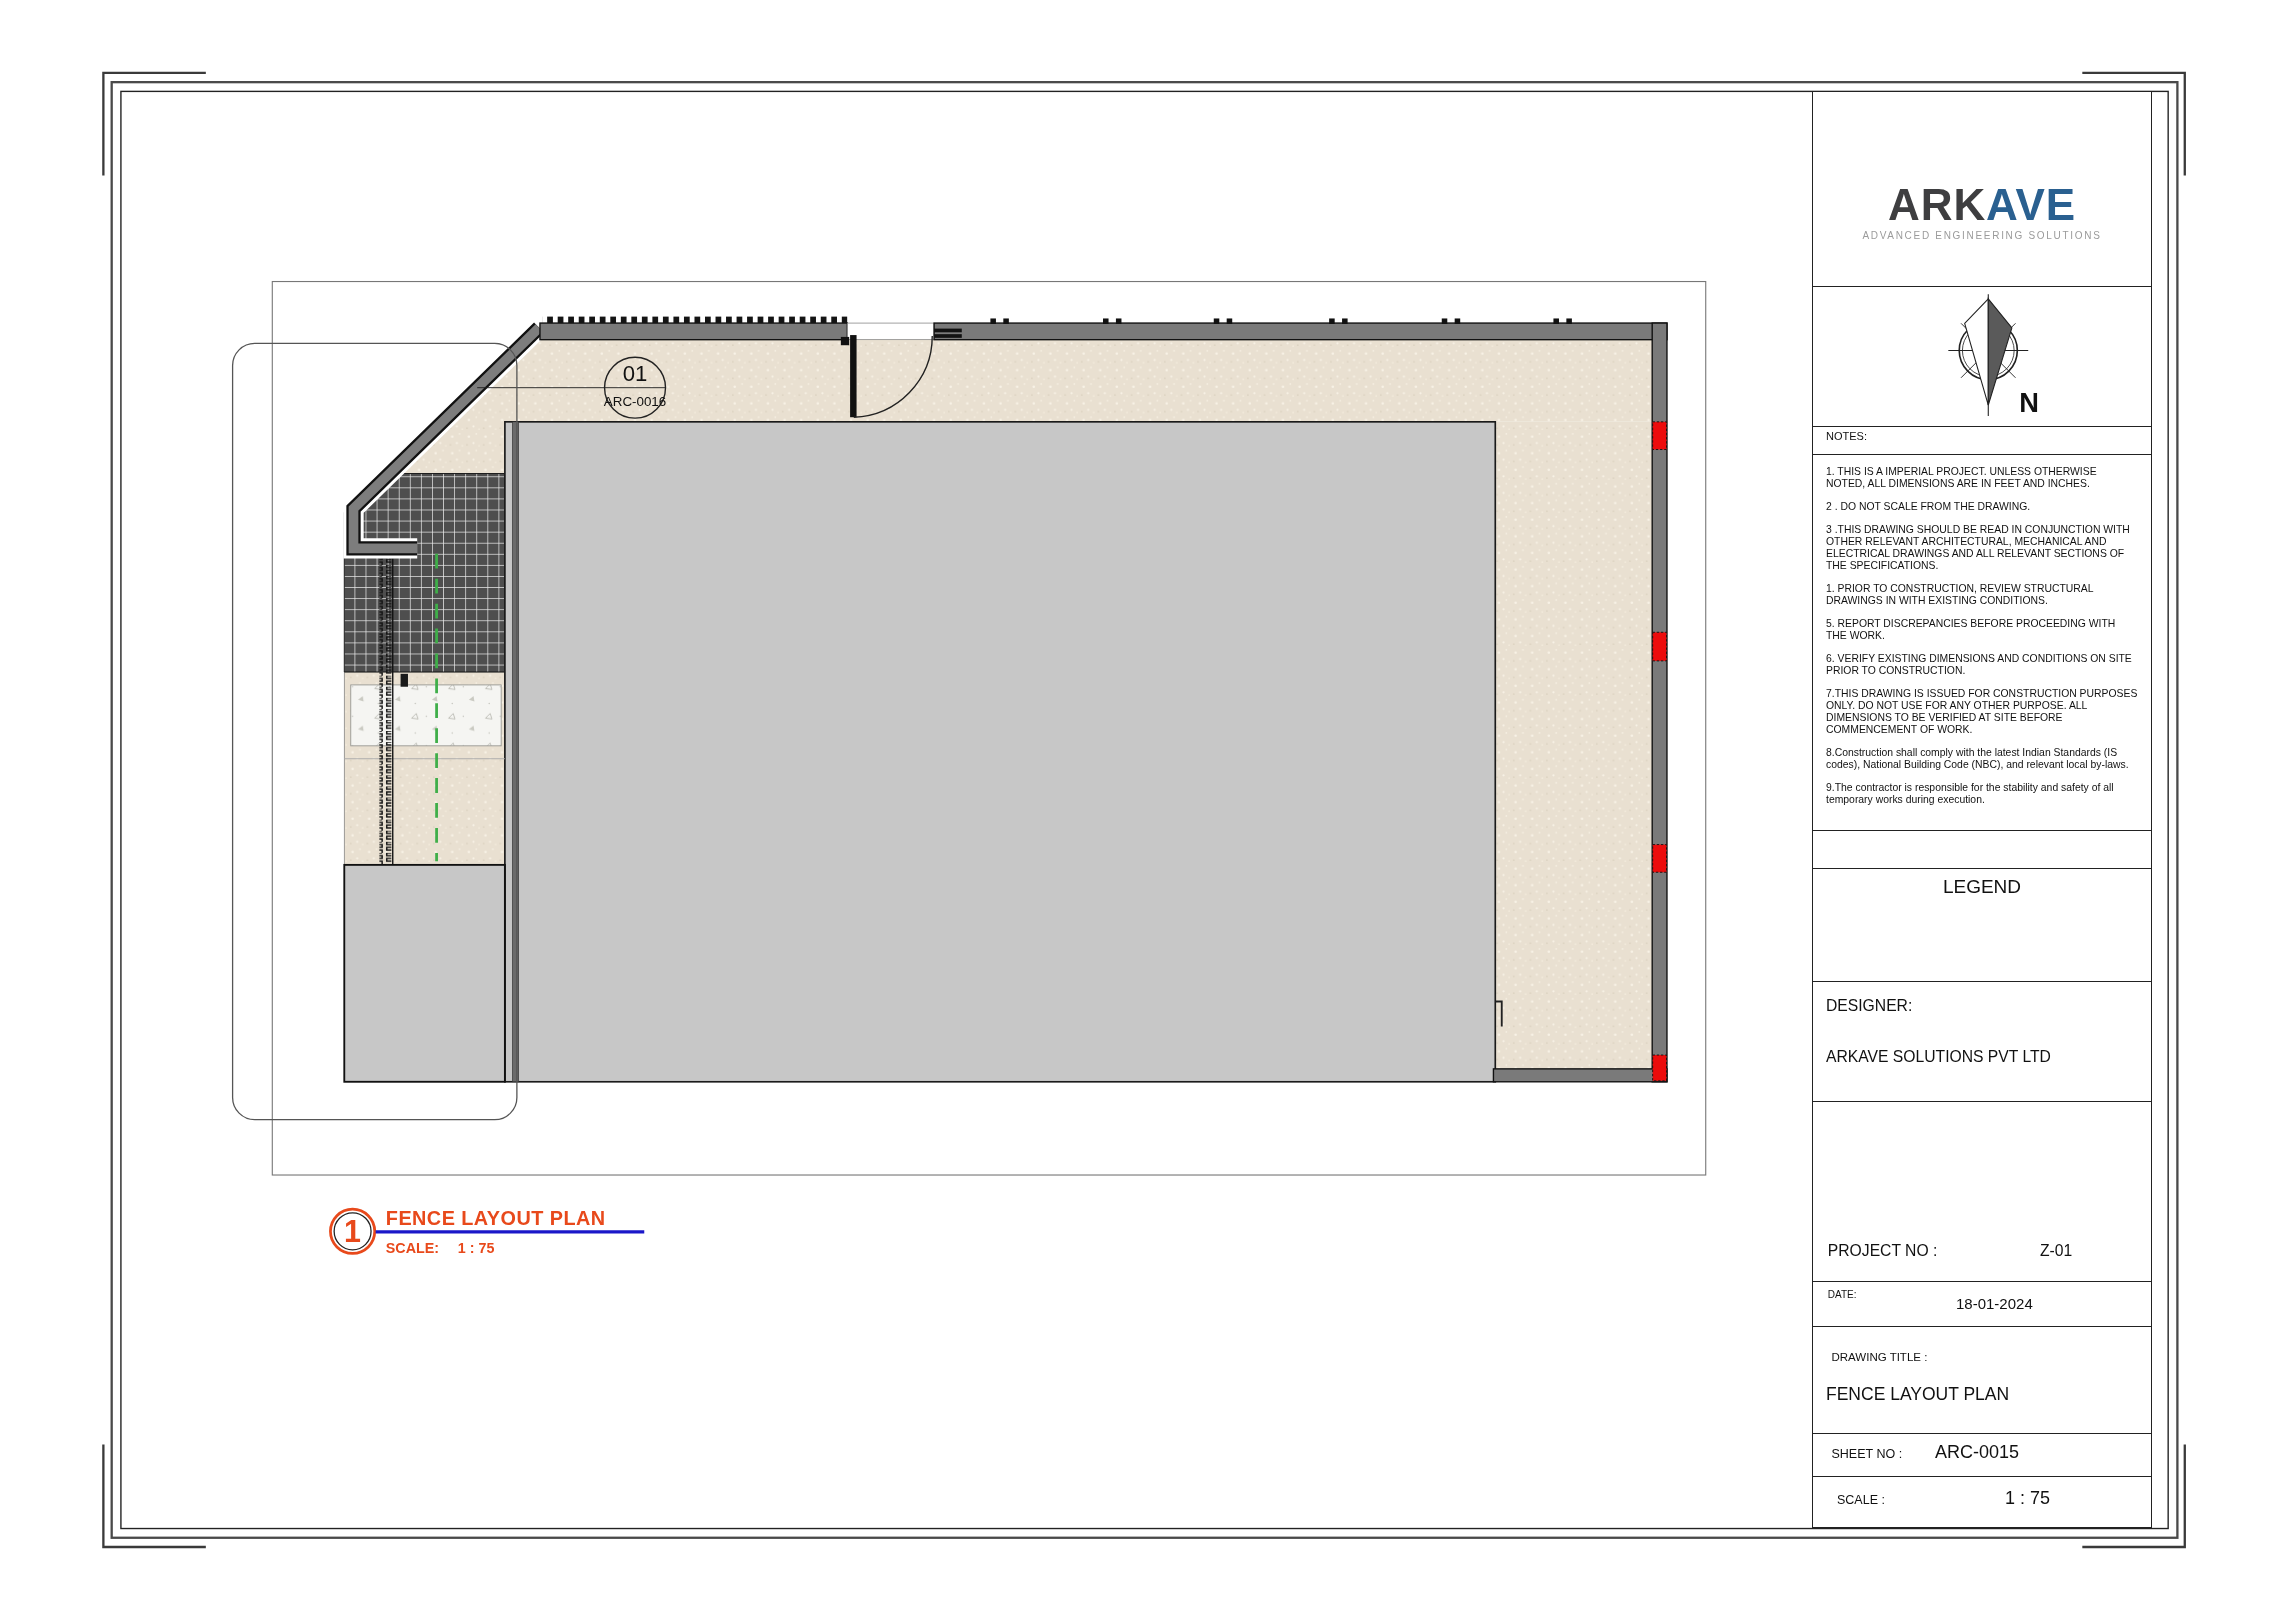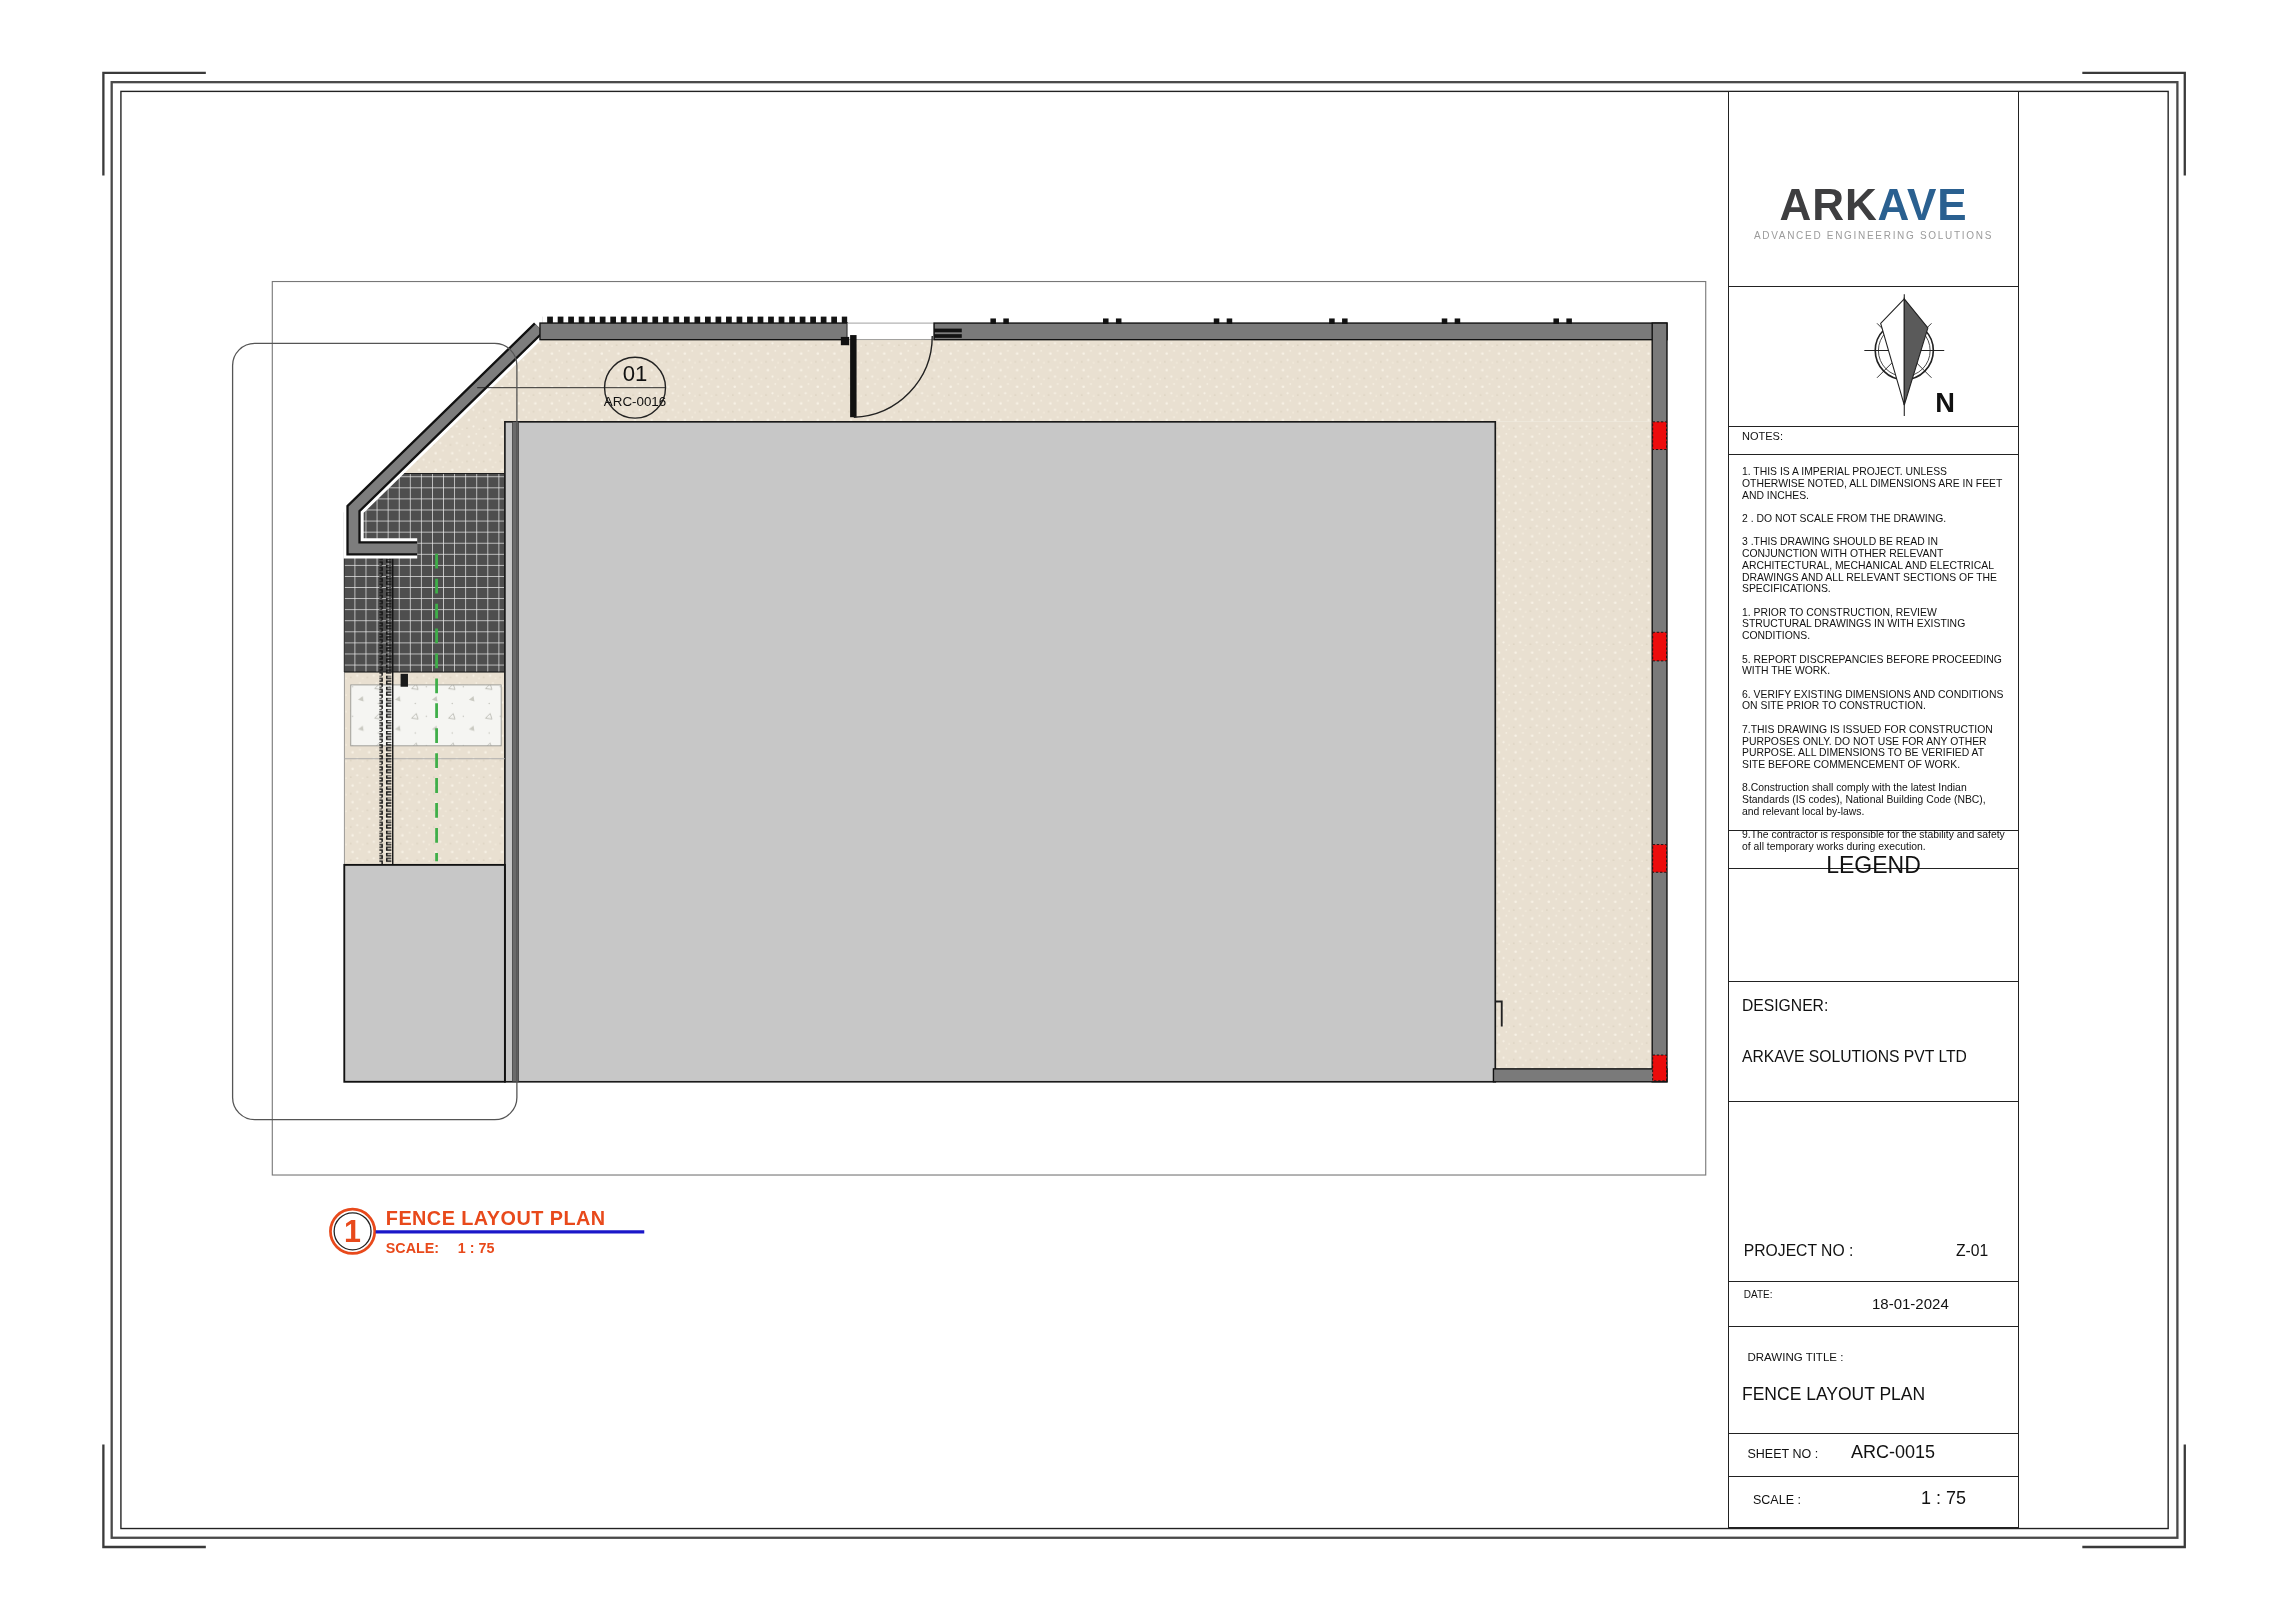--- a/index.html
+++ b/index.html
@@ -16,35 +16,35 @@
   .wall{fill:#7a7a7a;stroke:#111;stroke-width:1.5;}
   .thinline{stroke:#222;stroke-width:1;fill:none;}
   svg text{font-family:"Liberation Sans",sans-serif;}
   .callout-num{font-size:24px;fill:#111;text-anchor:middle;}
   .callout-ref{font-size:14.5px;fill:#111;text-anchor:middle;}
   .vt-num{font-size:33px;font-weight:bold;fill:#e8491b;text-anchor:middle;}
   .vt-title{font-size:21.5px;font-weight:bold;fill:#e8491b;letter-spacing:.5px;}
   .vt-scale{font-size:15.5px;font-weight:bold;fill:#e8491b;}
 
   
-  .tb{position:absolute;left:1728px;top:91px;width:291px;height:1437px;
+  .tb{position:absolute;left:1812px;top:91px;width:340px;height:1437px;
       border:1.8px solid #222;box-sizing:border-box;background:#fff;}
   .tb-sec{position:absolute;left:0;width:100%;border-bottom:1.8px solid #222;box-sizing:border-box;}
   .sec-logo{top:0;height:195px;text-align:center;}
   .brand{margin-top:90px;font-size:44px;font-weight:bold;letter-spacing:0.9px;line-height:46px;}
   .brand-ark{color:#3e3e40;} .brand-ave{color:#2a6090;}
   .tagline{font-size:10px;letter-spacing:1.7px;color:#9b9b9b;margin-top:1.8px;}
   .sec-compass{top:195px;height:140px;}
   .sec-noteshead{top:335px;height:28px;}
   .notes-head{font-size:11px;padding:2.8px 0 0 13px;}
   .sec-notesbody{top:363px;height:376px;}
   .notes-body{padding:11px 13px 0 13px;font-size:10.4px;line-height:11.8px;}
   .notes-body p{margin:0 0 11.5px 0;}
   .sec-legendhead{top:738px;height:39px;text-align:center;}
-  .legend-head{font-size:23px;padding-top:22px;}
+  .legend-head{font-size:19px;padding-top:22px;margin-top:24px;}
   .sec-legendbody{top:777px;height:113px;}
   .sec-designer{top:890px;height:120px;}
   .lbl-designer{position:absolute;left:13px;top:14.8px;font-size:15.7px;}
   .val-designer{position:absolute;left:13px;top:66px;font-size:15.7px;}
   .sec-pname{top:1010px;height:120px;}
   .lbl-pname{position:absolute;left:11px;top:14.8px;font-size:16px;}
   .val-pname{position:absolute;left:31px;top:68px;font-size:19.4px;letter-spacing:0.7px;}
   .sec-pno{top:1130px;height:60px;}
   .lbl-pno{position:absolute;left:14.8px;top:20px;font-size:15.7px;}
   .val-pno{position:absolute;left:227px;top:20px;font-size:15.7px;}

